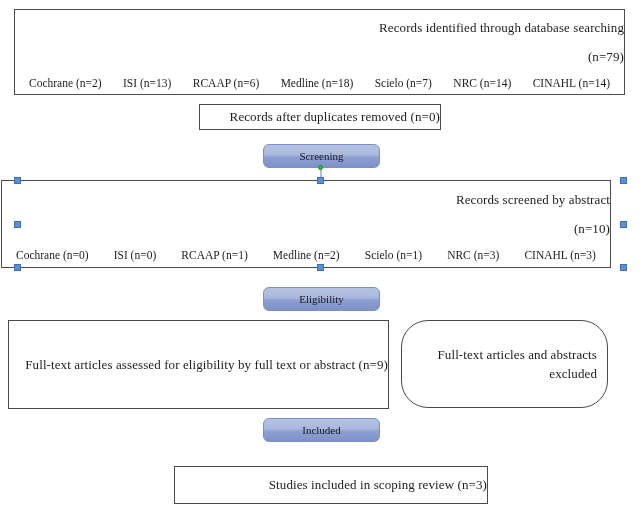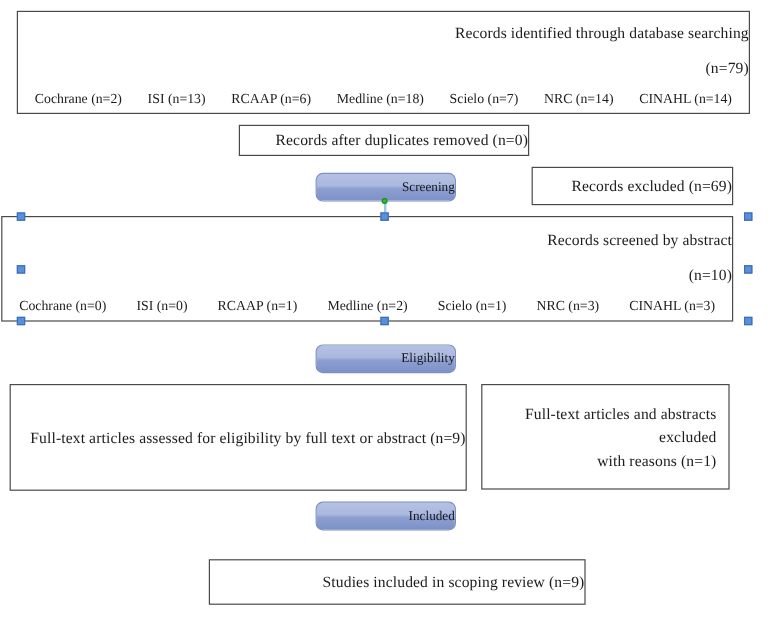--- a/index.html
+++ b/index.html
@@ -94,41 +94,42 @@
     left: 8px;
     top: 320px;
     width: 381px;
     height: 89px;
   }
   #box-fulltext-excluded {
     left: 401px;
     top: 320px;
     width: 207px;
     height: 88px;
+    border-radius: 27px;
   }
   #box-fulltext-excluded .line { white-space: normal; padding: 0 10px; box-sizing: border-box; }
   
   #box-included-studies {
     left: 174px;
     top: 466px;
     width: 314px;
     height: 38px;
   }
   
   .badge {
     position: absolute;
     box-sizing: border-box;
     width: 117px;
     height: 24px;
     border-radius: 6px;
     border: 1px solid #7b91c4;
     background: linear-gradient(to bottom, #b6c1e2 0%, #aab8df 45%, #8e9fd0 55%, #7e92c9 100%);
     display: flex;
     align-items: center;
-    justify-content: flex-end;
+    justify-content: center;
     font-size: 11px;
     color: #17181a;
     font-family: "Liberation Serif", "DejaVu Serif", serif;
   }
   #badge-screening  { left: 263px; top: 144px; }
   #badge-eligibility{ left: 263px; top: 287px; }
   #badge-included   { left: 263px; top: 418px; }
   
   #connector-screening {
     position: absolute;
@@ -174,23 +175,20 @@
       <span class="src">Scielo (n=7)</span>
       <span class="src">NRC (n=14)</span>
       <span class="src">CINAHL (n=14)</span>
     </div>
   </div>
 
   <div class="box" id="box-duplicates">
     <span class="line">Records after duplicates removed (n=0)</span>
   </div>
 
-  <div class="box" id="box-excluded">
-    <span class="line">Records excluded (n=69)</span>
-  </div>
 
   <div class="badge" id="badge-screening">
     <span>Screening</span>
   </div>
   <div id="connector-screening"></div>
   <div class="green-handle" id="handle-green-screening"></div>
 
   <div class="box" id="box-screened">
     <span class="line">Records screened by abstract</span>
     <span class="line">(n=10)</span>
@@ -217,24 +215,23 @@
   <div class="badge" id="badge-eligibility">
     <span>Eligibility</span>
   </div>
 
   <div class="box" id="box-fulltext">
     <span class="line">Full-text articles assessed for eligibility by full text or abstract (n=9)</span>
   </div>
 
   <div class="box" id="box-fulltext-excluded">
     <span class="line">Full-text articles and abstracts excluded</span>
-    <span class="line">with reasons (n=1)</span>
   </div>
 
   <div class="badge" id="badge-included">
     <span>Included</span>
   </div>
 
   <div class="box" id="box-included-studies">
-    <span class="line">Studies included in scoping review (n=9)</span>
+    <span class="line">Studies included in scoping review (n=3)</span>
   </div>
 
 </div>
 
 </body></html>

